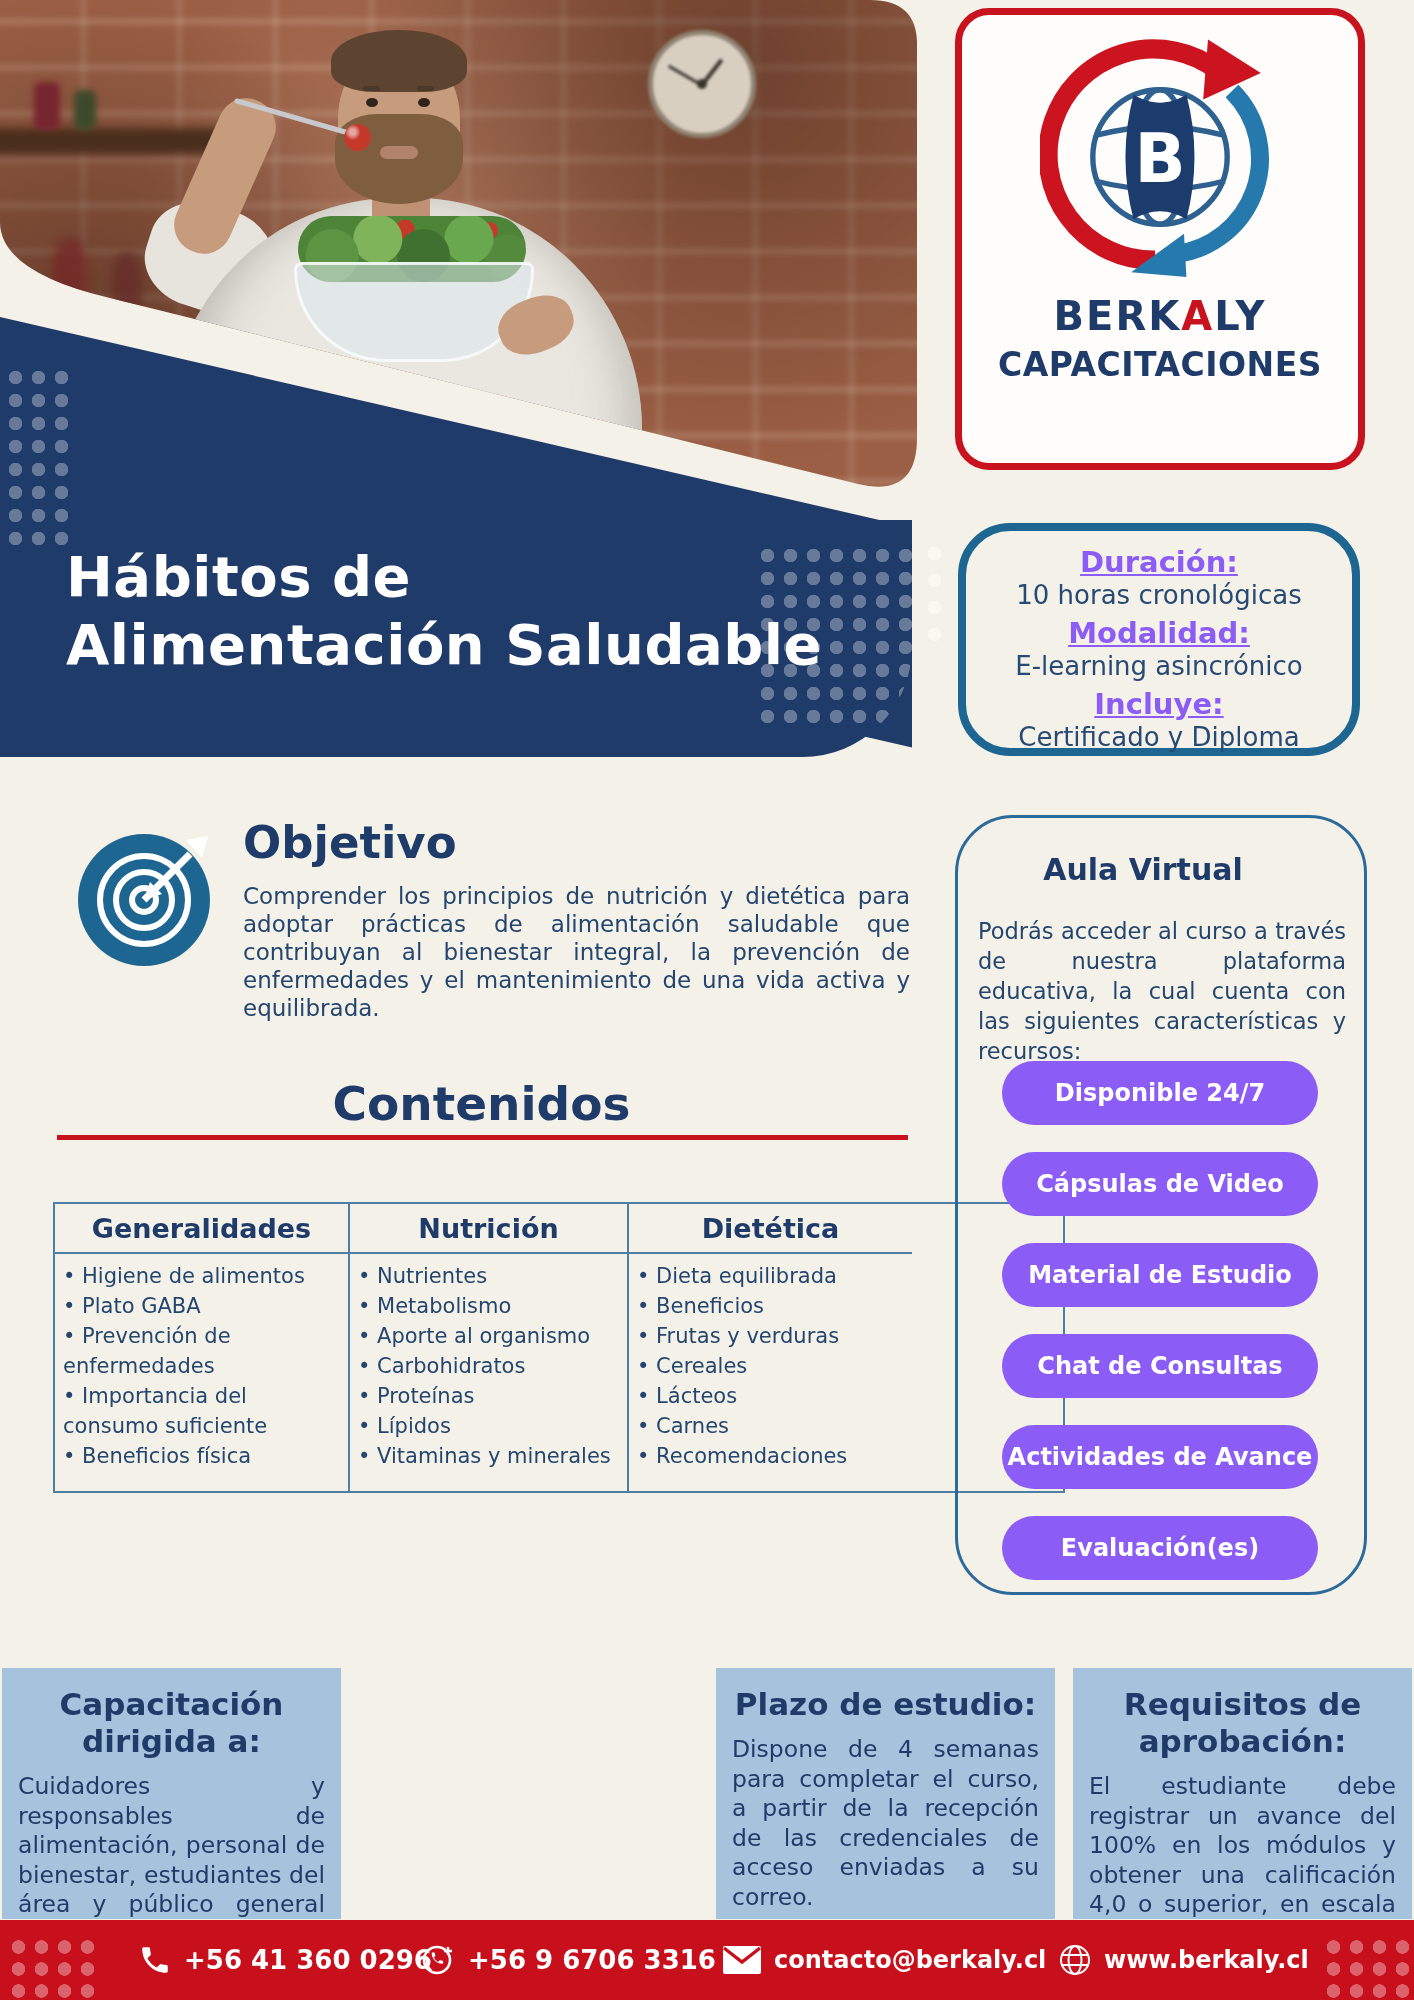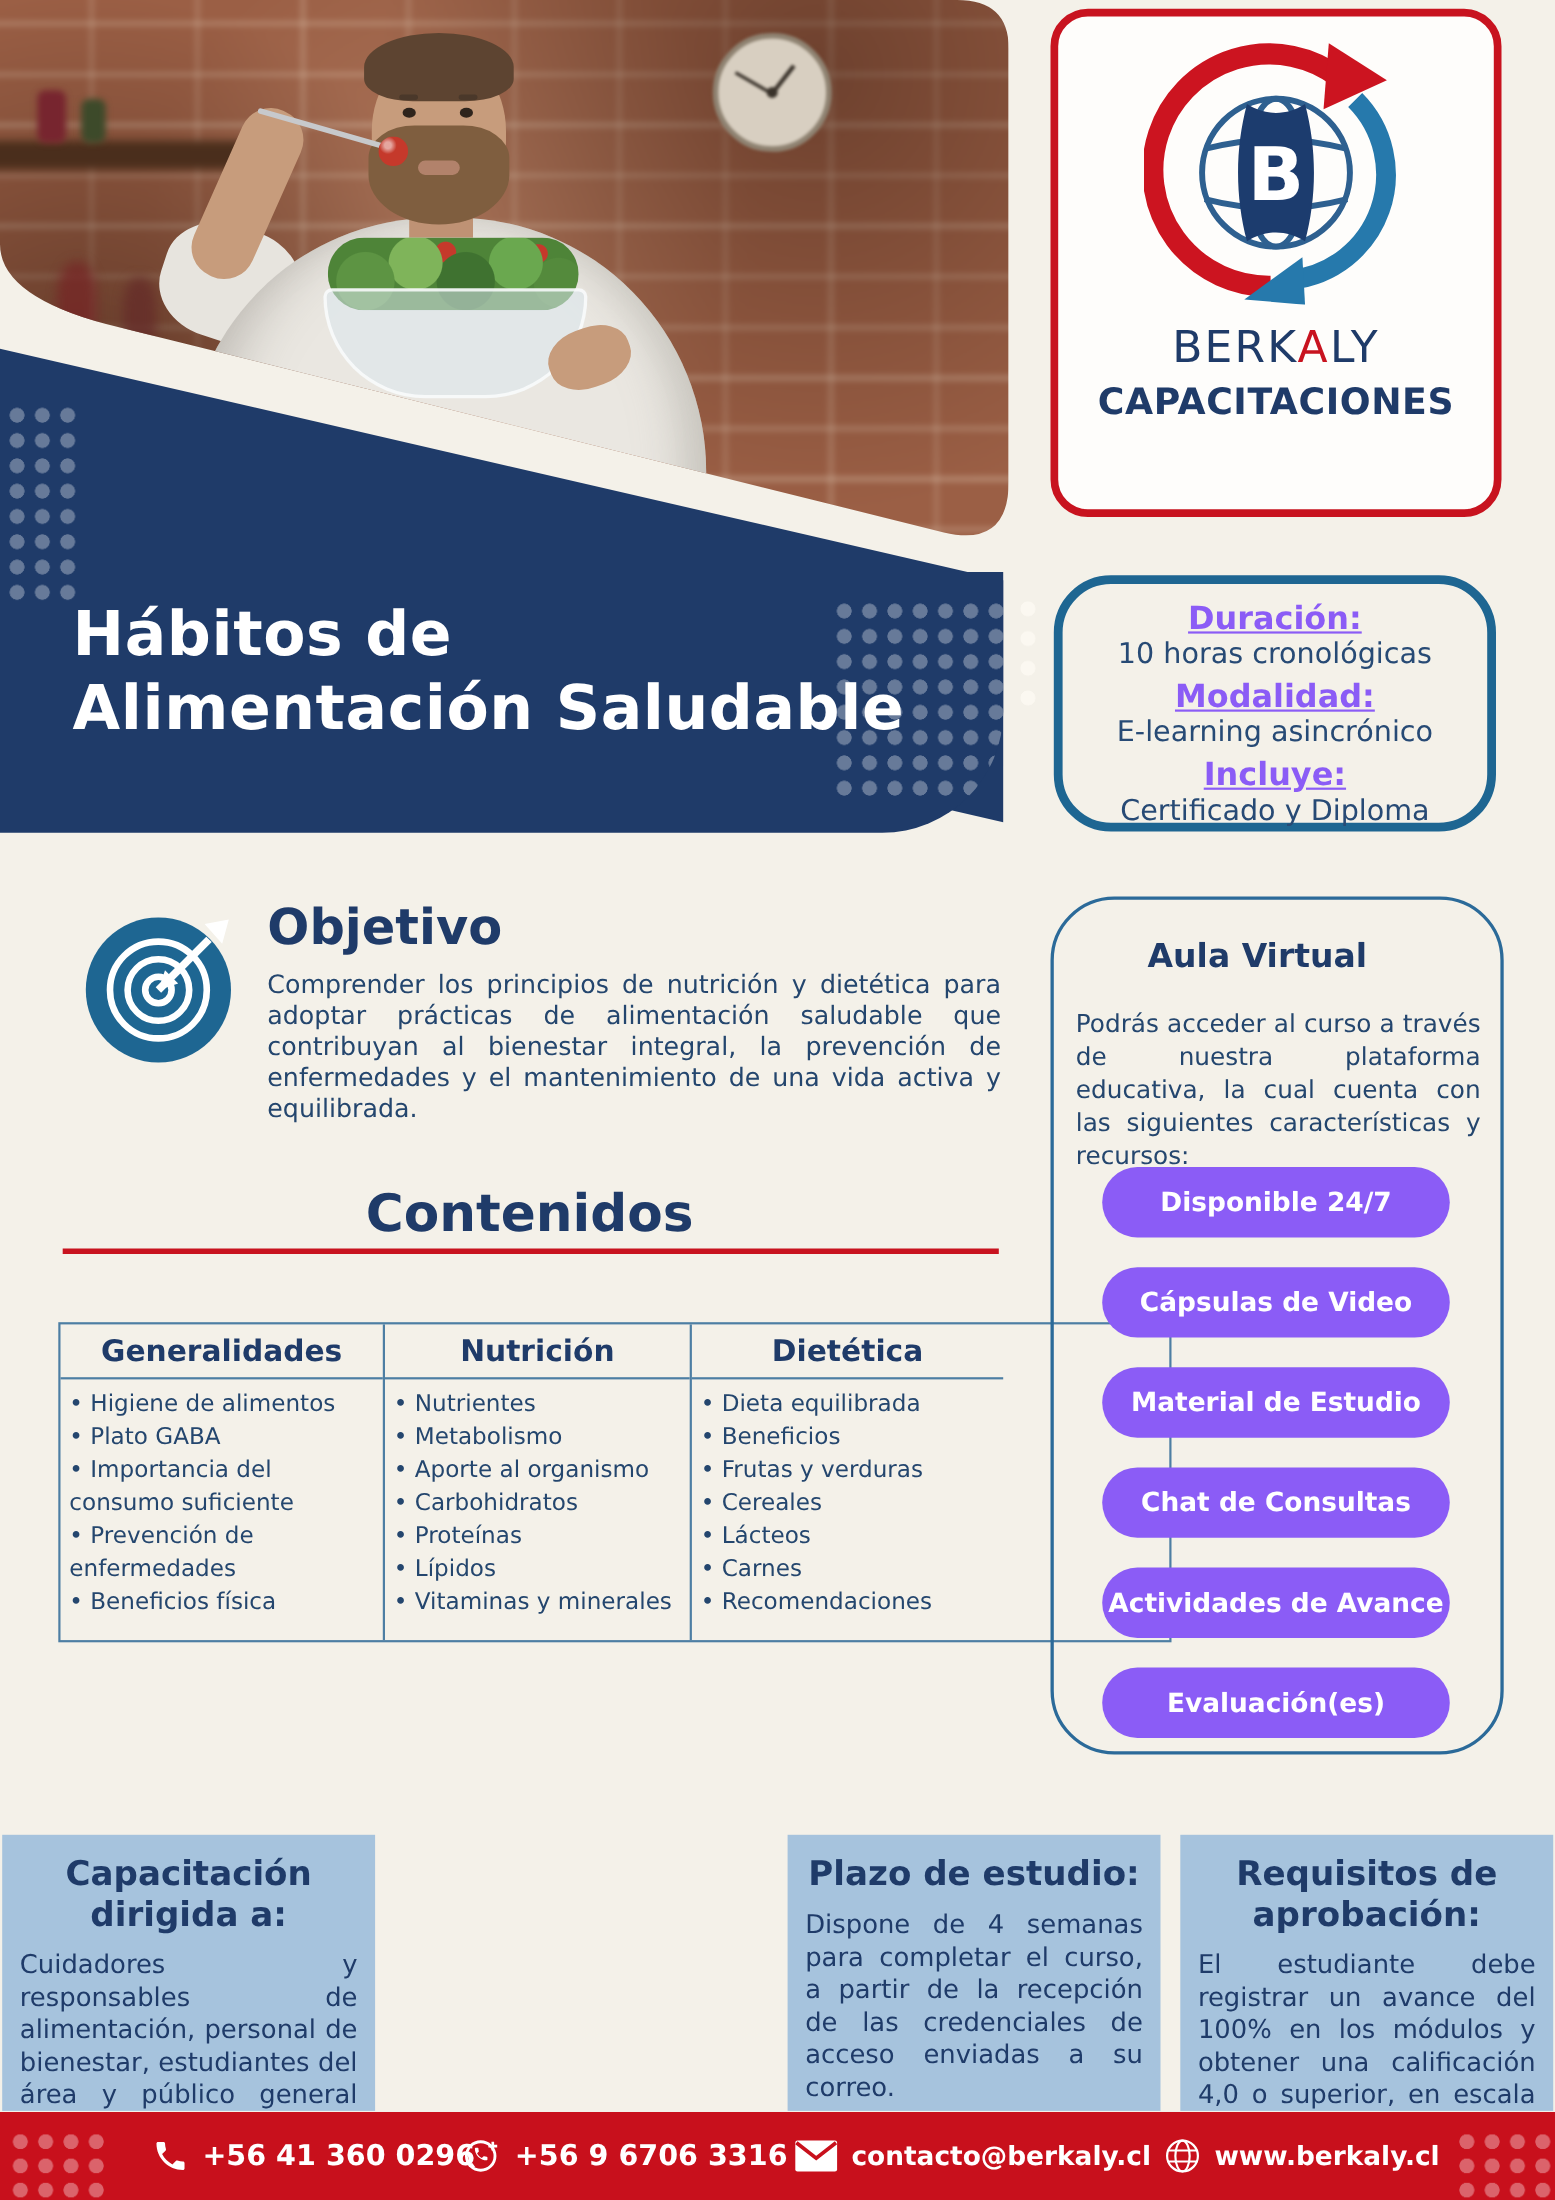--- a/index.html
+++ b/index.html
@@ -66,21 +66,21 @@
   .dots-right{left:756px;top:24px;width:160px;height:186px;position:absolute;}
   .dots-cream{left:921px;top:540px;width:26px;height:112px;
     background-image:radial-gradient(circle,#fbf8f1 6.5px,transparent 7px);background-size:27px 27px;}
   .hero-title{left:66px;color:#ffffff;font-size:56px;font-weight:bold;letter-spacing:.5px;white-space:nowrap;}
   .hero-t1{top:544px;}
   .hero-t2{top:612px;}
 
   
   .logo-card{left:955px;top:8px;width:410px;height:462px;background:#fefdfb;border:7px solid #c8131f;border-radius:34px;box-sizing:border-box;text-align:center;}
   .logo-svg{margin-top:22px;width:240px;height:240px;}
-  .brand-name{margin-top:12px;font-size:40px;font-weight:normal;color:#1f3b69;letter-spacing:2px;}
+  .brand-name{margin-top:12px;font-size:40px;font-weight:bold;color:#1f3b69;letter-spacing:2px;}
   .brand-accent{color:#c8131f;}
   .brand-tagline{margin-top:6px;font-size:33px;font-weight:bold;color:#1f3b69;letter-spacing:.5px;}
 
   
   .info-box{left:958px;top:523px;width:402px;height:233px;border:8px solid #1e6692;border-radius:52px;box-sizing:border-box;text-align:center;padding-top:14px;}
   .info-label{font-size:29px;font-weight:bold;color:#8b5cf6;line-height:34px;text-decoration:underline;}
   .info-value{font-size:26px;color:#274a75;line-height:32px;margin-bottom:5px;}
 
   
   .obj-icon{left:74px;top:830px;width:140px;height:140px;}
@@ -210,22 +210,22 @@
 
   <div class="abs contents-heading">Contenidos</div>
   <div class="abs contents-rule"></div>
   <div class="abs ctable">
     <div class="ccol">
       <div class="chead">Generalidades</div>
       <div class="cbody">
 
       <div class="citem">Higiene de alimentos</div>
           <div class="citem">Plato GABA</div>
+          <div class="citem">Prevención de enfermedades</div>
           <div class="citem">Importancia del consumo suficiente</div>
-          <div class="citem">Prevención de enfermedades</div>
           <div class="citem">Beneficios física</div>
         </div>
     </div>
     <div class="ccol">
       <div class="chead">Nutrición</div>
       <div class="cbody">
 
       <div class="citem">Nutrientes</div>
           <div class="citem">Metabolismo</div>
           <div class="citem">Aporte al organismo</div>

